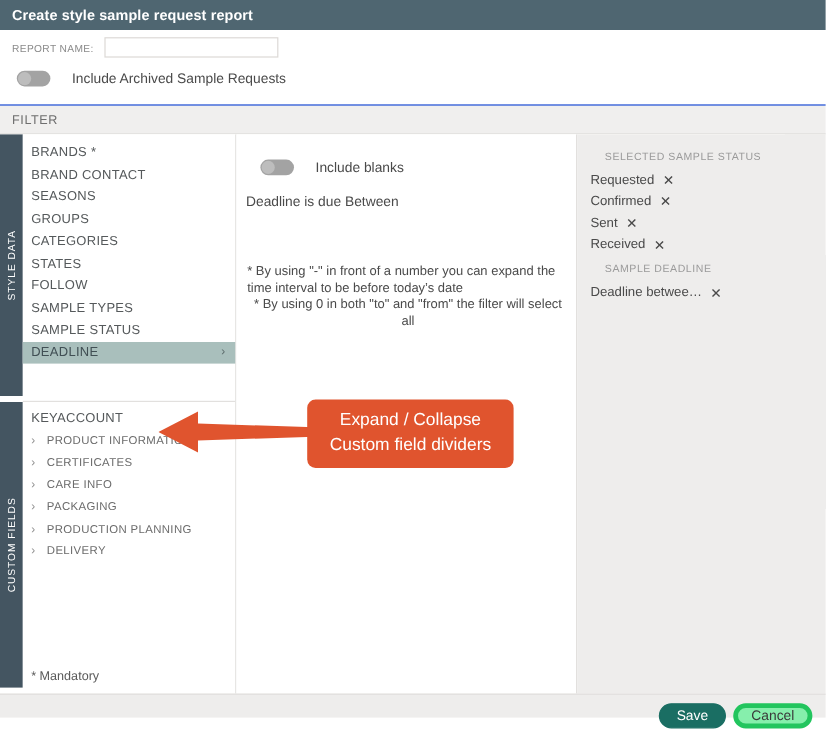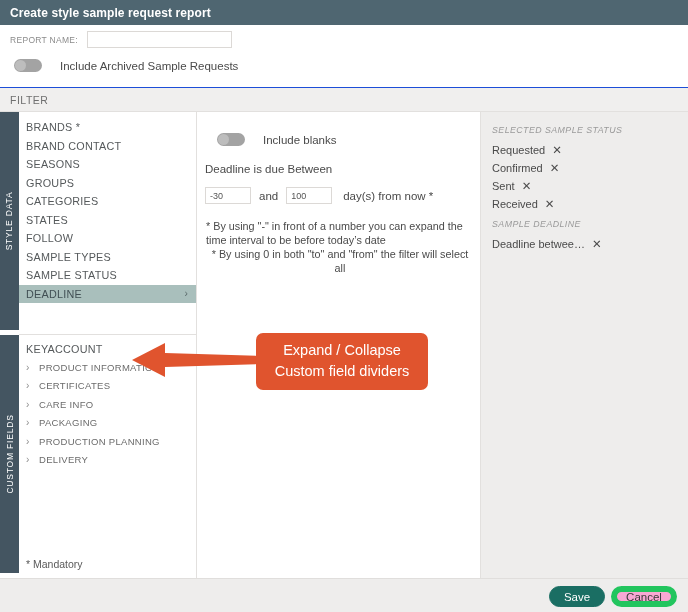--- a/index.html
+++ b/index.html
@@ -285,25 +285,24 @@
 
   
   .rightpanel {
     position: absolute;
     left: 481px; top: 0;
     width: 207px; height: 466px;
     background: #eeedec;
   }
   .rp-head {
     position: absolute;
-    left: 11px;
+    left: 23px;
     font-size: 8.8px;
     color: #9a9a9a;
     letter-spacing: 0.45px;
-    font-style: italic;
   }
   .rp-head-status { top: 13px; }
   .rp-head-deadline { top: 107px; }
   .chip {
     position: absolute;
     left: 11px;
     font-size: 11px;
     color: #4a4a4a;
     display: flex;
     align-items: center;
@@ -335,21 +334,21 @@
   .arrow-svg {
     position: absolute;
     left: 132px; top: 340px;
     z-index: 19;
   }
 
   
   .footer {
     position: absolute;
     left: 0; top: 578px;
-    width: 688px; height: 34px;
+    width: 688px; height: 20px;
     background: #eeedec;
     border-top: 1px solid #e0dedc;
     box-sizing: border-box;
   }
   .btn {
     position: absolute;
     top: 7px;
     height: 21px;
     border-radius: 11px;
     font-size: 11.5px;
@@ -362,23 +361,23 @@
   .btn-save {
     left: 549px;
     width: 56px;
     background: #1a6e63;
     color: #ffffff;
     border: 1px solid #1a6e63;
   }
   .btn-cancel {
     left: 611px;
     width: 66px;
-    background: #f9a8d4;
+    background: #86efac;
     color: #3a3a3a;
-    border: 6px solid #22c55e;
+    border: 4px solid #22c55e;
   }
 </style>
 </head>
 <body>
 
 <div class="titlebar">
   <span>Create style sample request report</span>
 </div>
 
 <div class="topform">
@@ -483,26 +482,20 @@
   <div class="centerpanel">
     <div class="blanks-row">
       <div class="toggle">
         <div class="knob"></div>
       </div>
       <span class="toggle-label">Include blanks</span>
     </div>
 
     <div class="deadline-text">Deadline is due Between</div>
 
-    <div class="range-row">
-      <input class="num-input" type="text" value="-30" style="">
-      <span class="and-word">and</span>
-      <input class="num-input" type="text" value="100" style="">
-      <span class="dayslabel">day(s) from now *</span>
-    </div>
 
     <div class="note note1">* By using "-" in front of a number you can expand the time interval to be before today’s date</div>
     <div class="note note2">* By using 0 in both "to" and "from" the filter will select all</div>
   </div>
 
   <div class="rightpanel">
     <div class="rp-head rp-head-status">SELECTED SAMPLE STATUS</div>
 
     <div class="chip" style="top:31px;justify-content:flex-end;">
       <span>Requested</span>

